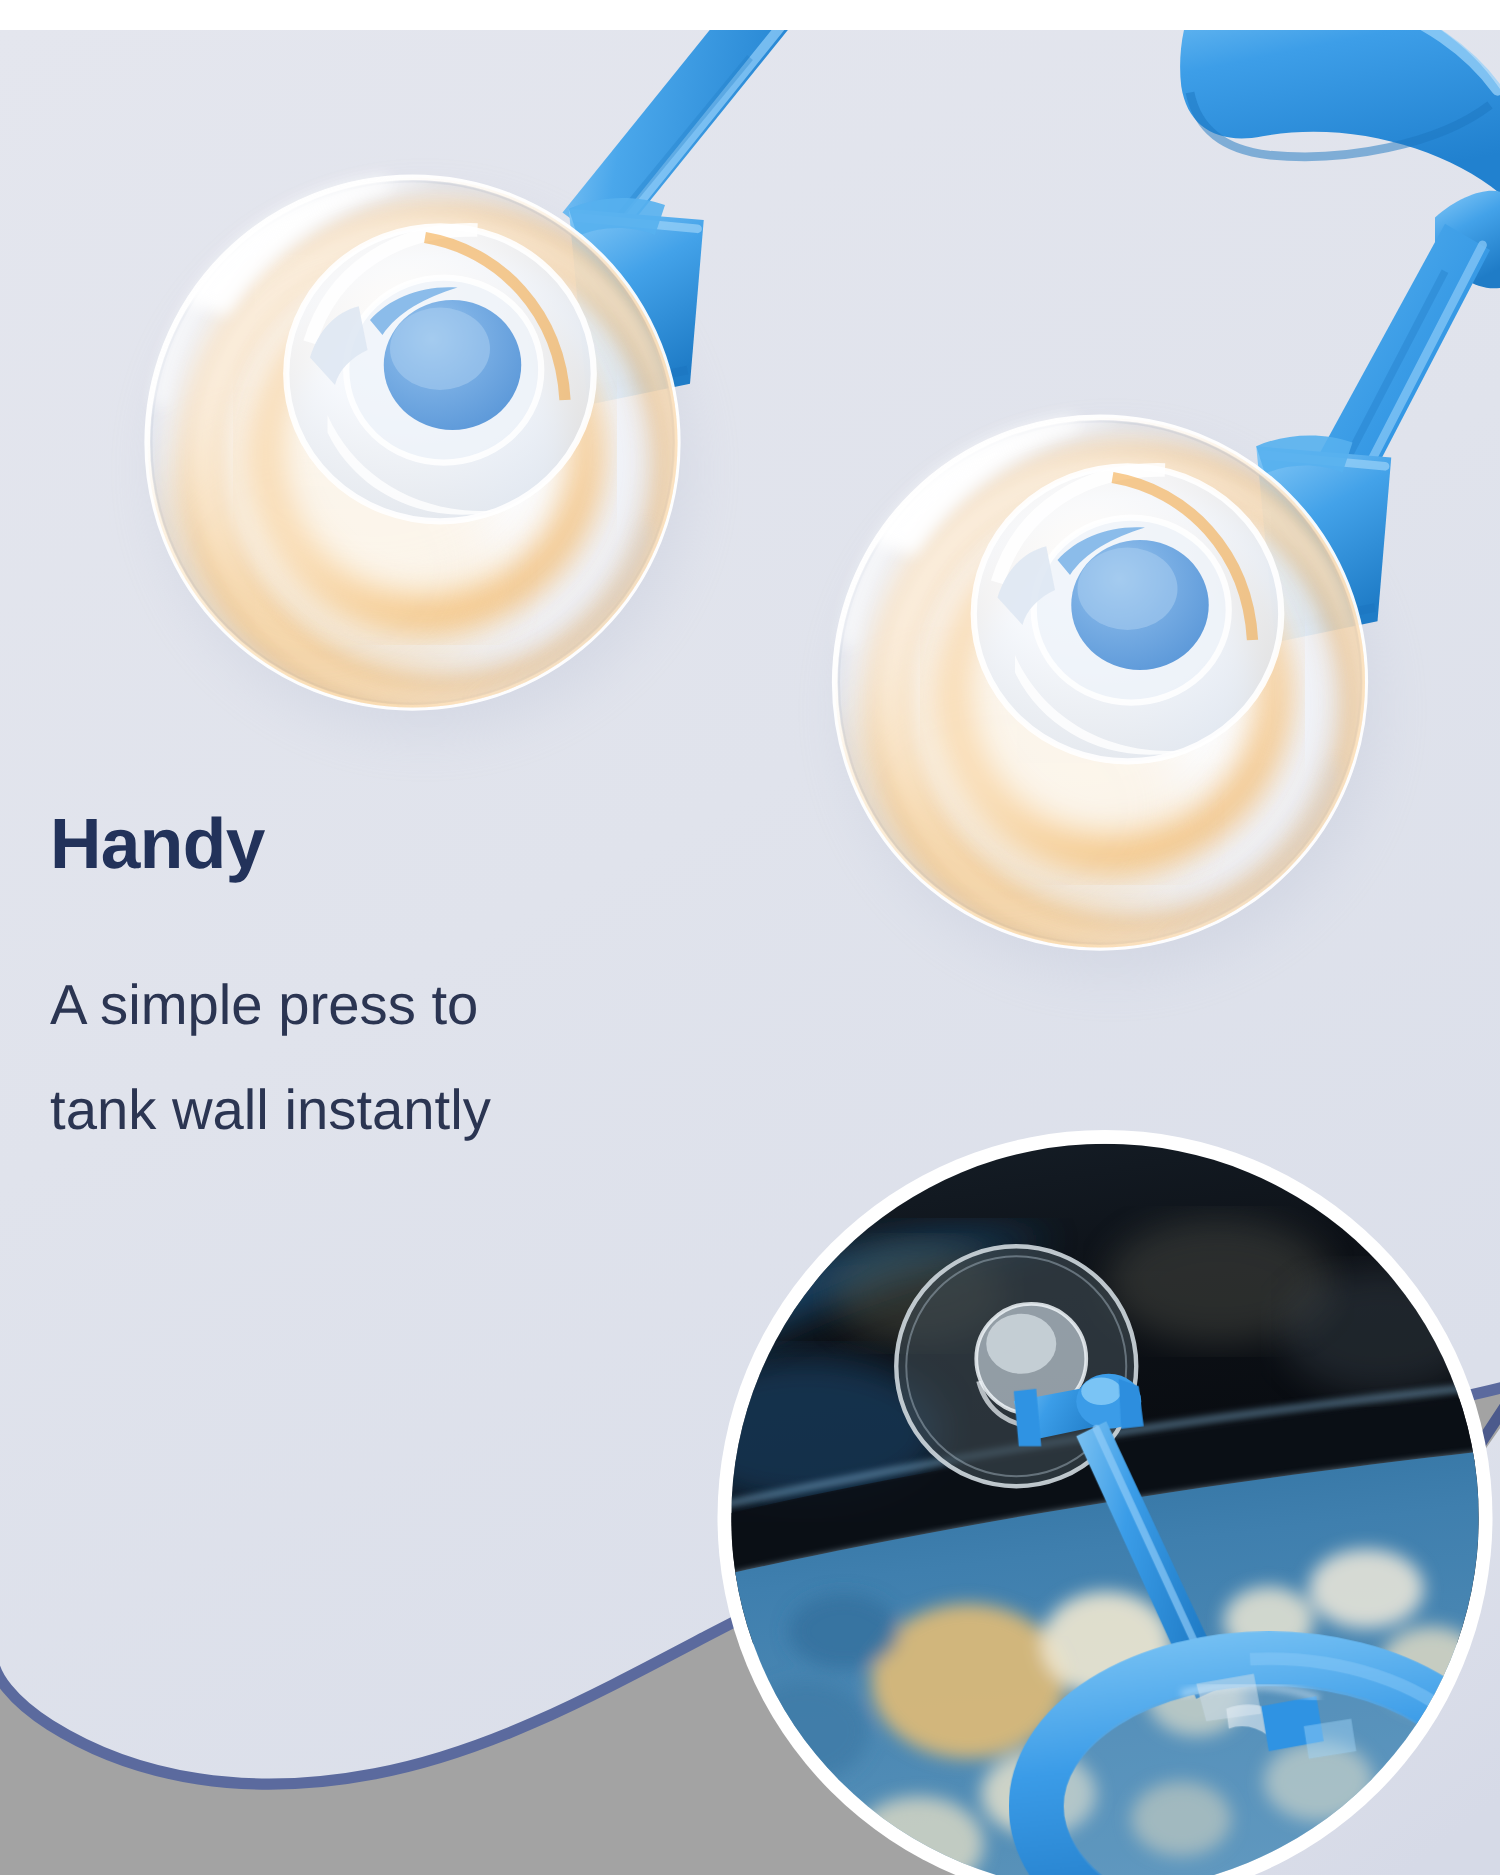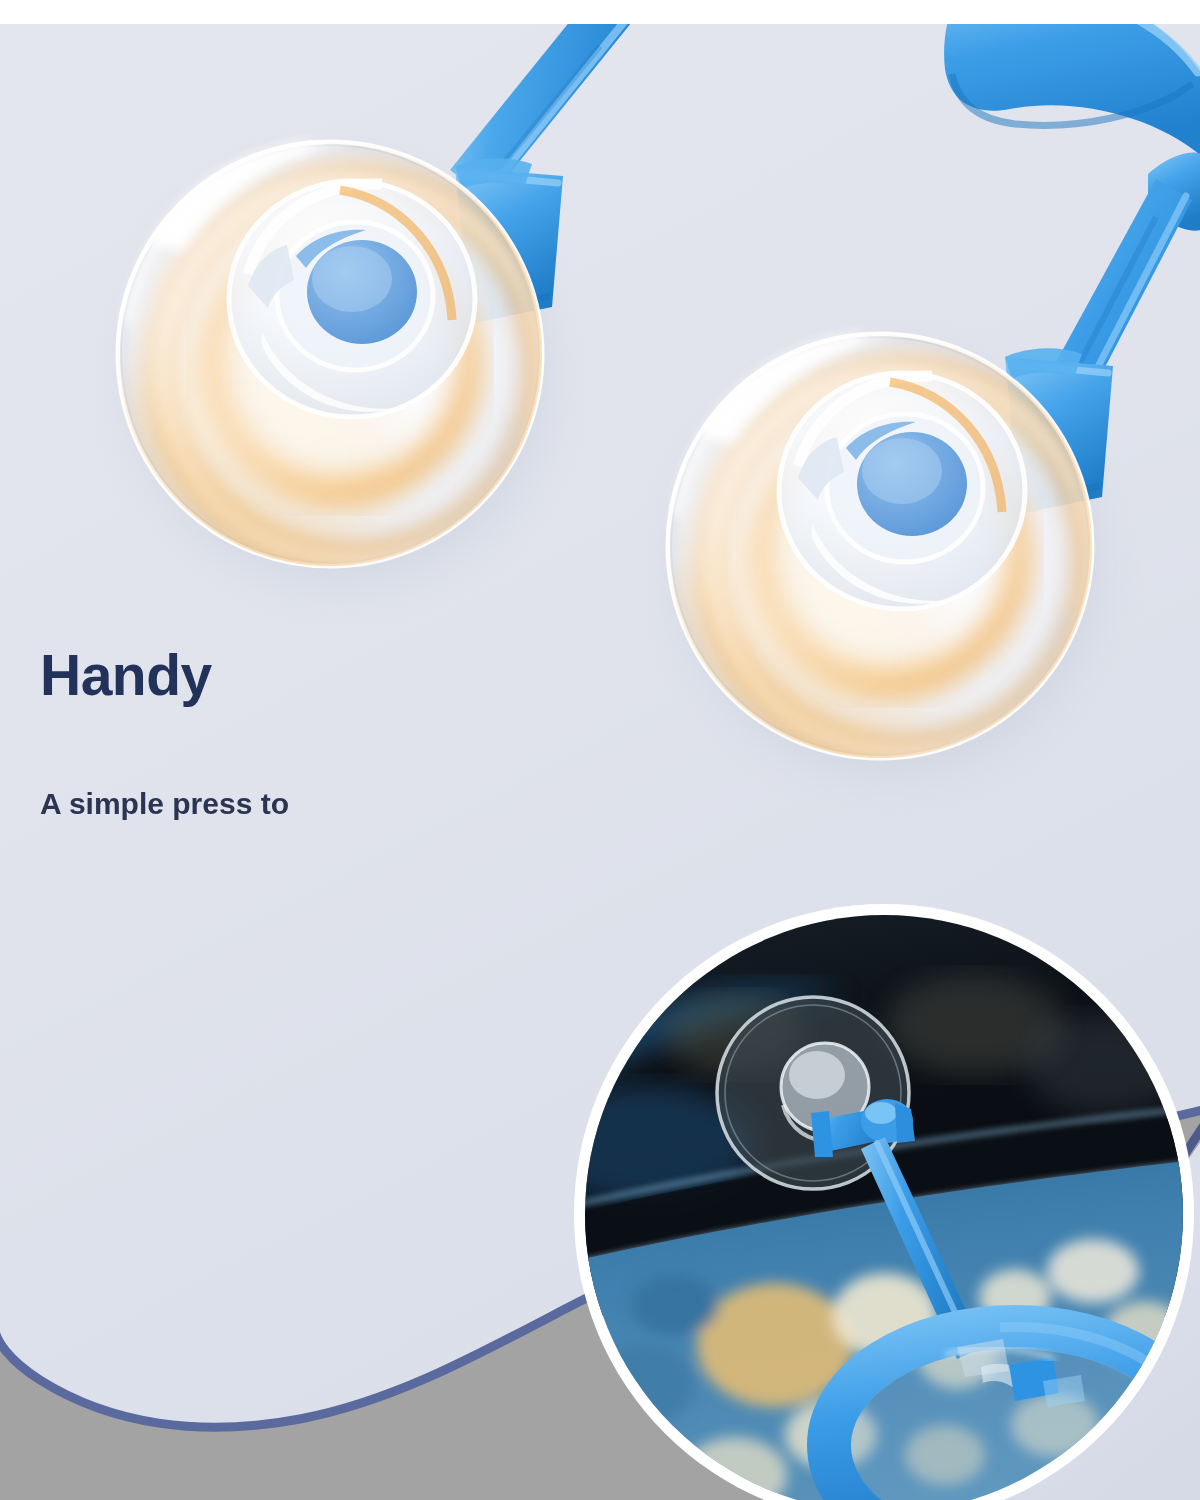--- a/index.html
+++ b/index.html
@@ -21,21 +21,21 @@
   
   .copy{
     position:absolute; left:40px; top:592px; width:520px; z-index:40;
   }
   .headline{
     font-size:57px; font-weight:bold; letter-spacing:-0.5px;
     line-height:118px; color:#22325a; white-space:nowrap;
   }
   .subcopy{ margin-top:28px; }
   .subline{
-    font-size:30px; font-weight:700; color:#2b3552;
+    font-size:45px; font-weight:400; color:#2b3552;
     line-height:84px; white-space:nowrap;
   }
 
   
   .photo-wrap{
     position:absolute; left:574px; top:880px;
     width:620px; height:620px; z-index:30;
   }
   .photo-ring{
     position:absolute; inset:0; border-radius:50%;
@@ -296,20 +296,21 @@
       </g>
 
       <path d="M678,492 C690,397 764,324 860,314" fill="none" stroke="#ffffff" stroke-width="9" opacity="0.9" filter="url(#blurSm)"></path>
     </g>
   </svg>
 
   <div class="copy">
     <div class="headline">Handy</div>
     <div class="subcopy">
       <div class="subline">A simple press to</div>
+      <div class="subline">tank wall instantly</div>
     </div>
   </div>
 
   <div class="photo-wrap">
     <div class="photo-ring"></div>
     <div class="photo-clip">
       <svg class="photo-inner" viewBox="0 0 598 598">
         <defs>
           <linearGradient id="glassTop" x1="0" y1="0" x2="0.25" y2="1">
             <stop offset="0%" stop-color="#17212b"></stop>

